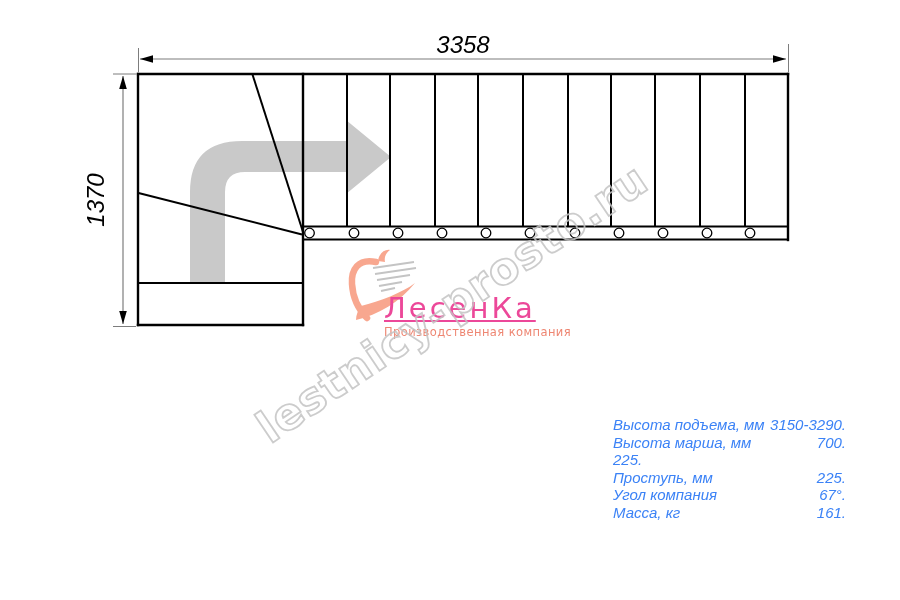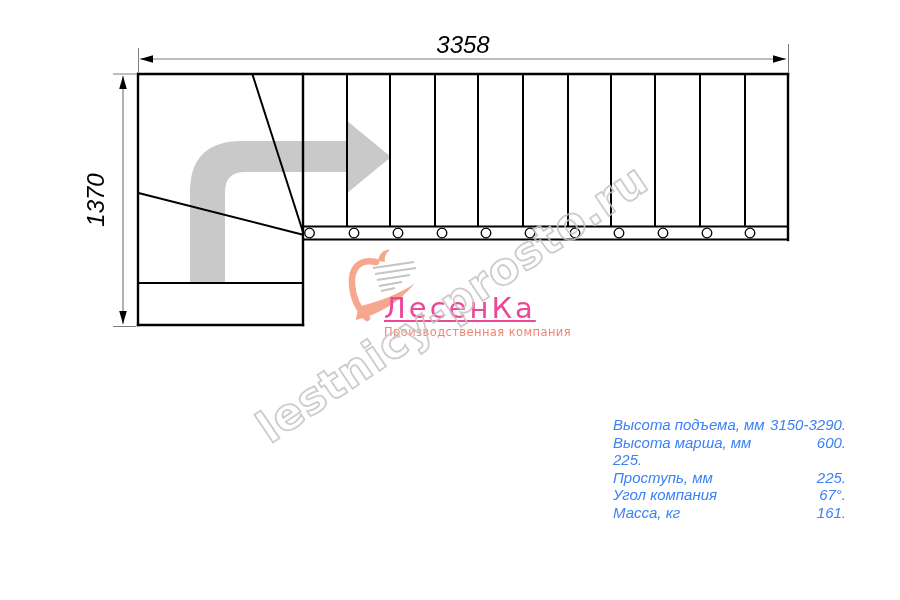--- a/index.html
+++ b/index.html
@@ -175,21 +175,21 @@
 
   <div class="watermark">lestnicy-prosto.ru</div>
 
   <div class="specs">
     <div class="spec-row">
       <span class="spec-label">Высота подъема, мм</span>
       <span class="spec-value">3150-3290.</span>
     </div>
     <div class="spec-row">
       <span class="spec-label">Высота марша, мм</span>
-      <span class="spec-value">600.</span>
+      <span class="spec-value">700.</span>
     </div>
     <div class="spec-row">
       <span class="spec-value">225.</span>
     </div>
     <div class="spec-row">
       <span class="spec-label">Проступь, мм</span>
       <span class="spec-value">225.</span>
     </div>
     <div class="spec-row">
       <span class="spec-label">Угол компания</span>

